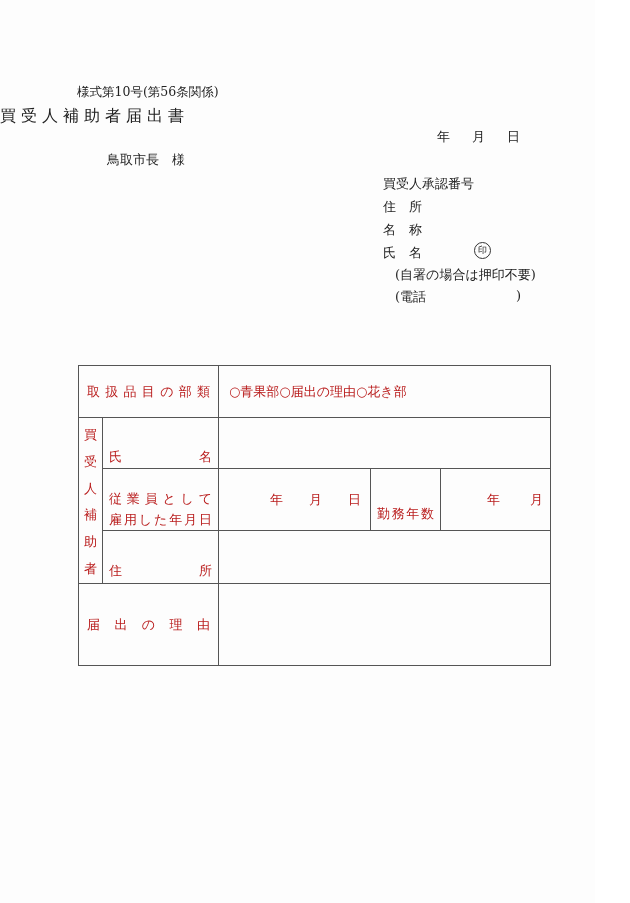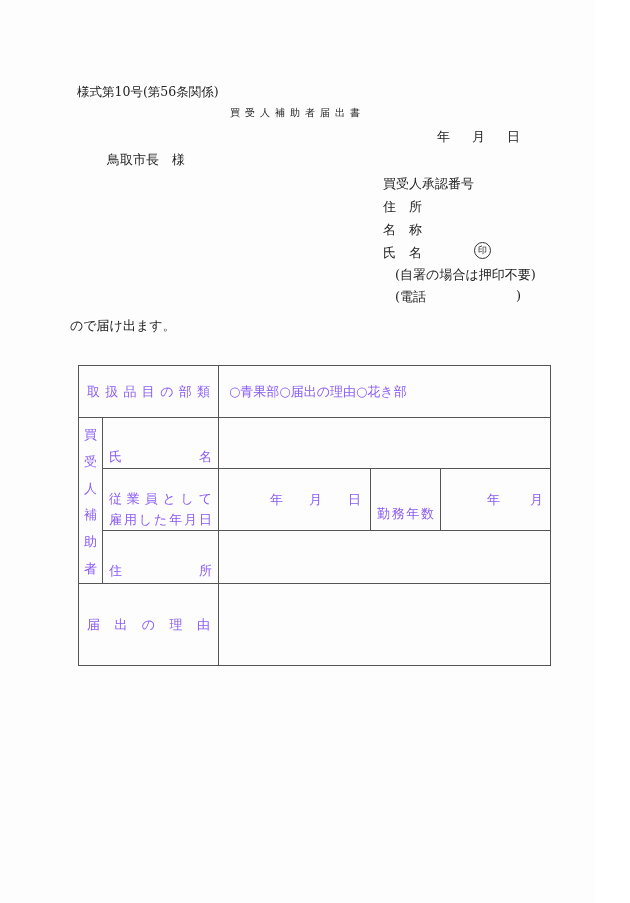--- a/index.html
+++ b/index.html
@@ -16,23 +16,22 @@
     color: #222222;
     font-size: 13px;
     overflow: hidden;
   }
   .abs { position: absolute; white-space: nowrap; }
 
   .form-number { left: 77px; top: 84px; font-size: 12.5px; }
 
   .doc-title {
     left: 0; right: 0; top: 106px;
-    text-align: center;
     letter-spacing: 5px;
-    font-size: 10px;
+    font-size: 16px;
   }
 
   .date-line {
     left: 437px; top: 128px;
     display: flex; gap: 22px;
   }
 
   .addressee { left: 107px; top: 151px; }
 
   .app-row { left: 383px; }
@@ -59,21 +58,21 @@
   .body-par .l1 { padding-left: 23px; white-space: nowrap; }
   .body-par .l2 { white-space: nowrap; }
 
   table.form-table {
     position: absolute;
     left: 78px; top: 365px;
     width: 472px;
     border-collapse: collapse;
     table-layout: fixed;
     font-size: 13px;
-    color: #8b5cf6;
+    color: #b91c1c;
   }
   .form-table td {
     border: 1px solid #555;
     padding: 0;
     vertical-align: middle;
   }
   tr.r1 { height: 52px; }
   tr.r2 { height: 51px; }
   tr.r3 { height: 54px; }
   tr.r4 { height: 53px; }
@@ -136,21 +135,20 @@
   <div class="abs seal">印</div>
 
   <div class="abs seal-note">(自署の場合は押印不要)</div>
 
   <div class="abs phone-line">
     <span>(電話</span>
     <span>)</span>
   </div>
 
   <div class="abs body-par">
-    <div class="l2">ので届け出ます。</div>
   </div>
 
   <table class="form-table">
     <colgroup>
       <col style="width:24px">
       <col style="width:116px">
       <col style="width:152px">
       <col style="width:70px">
       <col style="width:110px">
     </colgroup>

